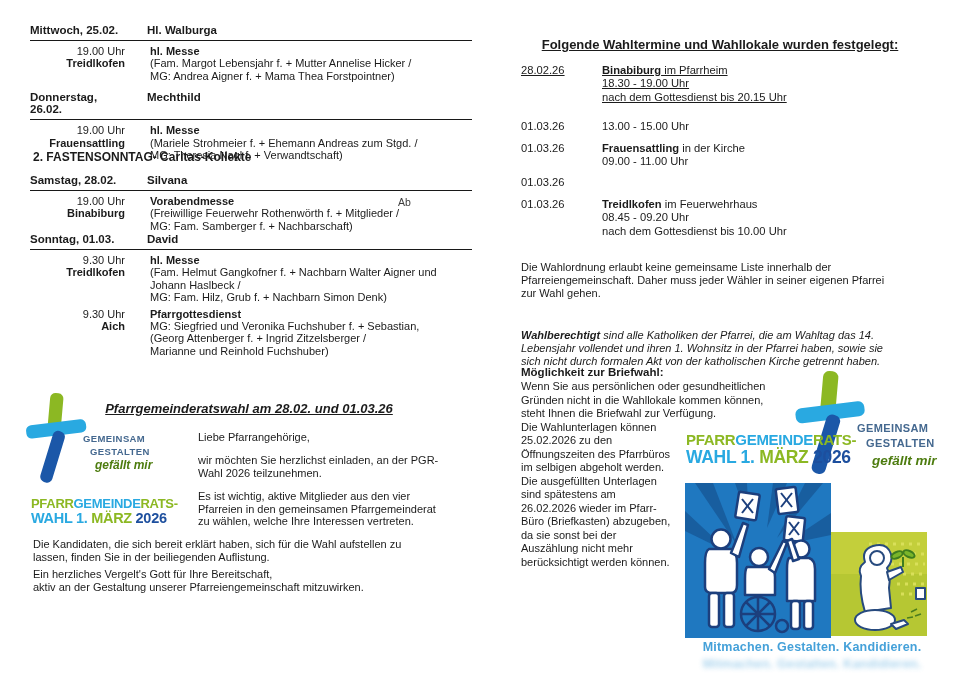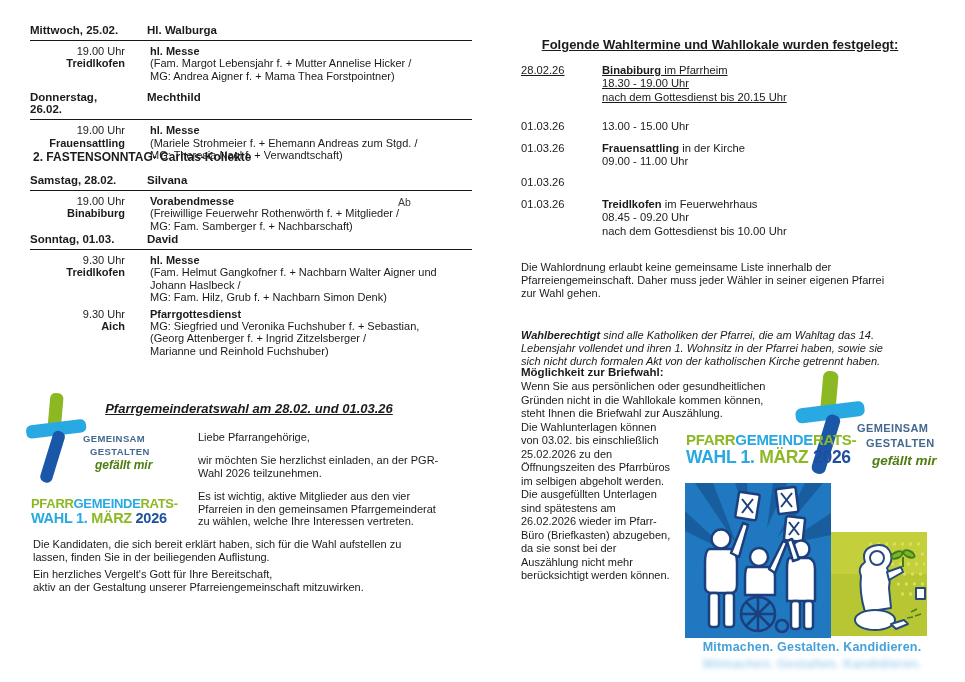--- a/index.html
+++ b/index.html
@@ -254,23 +254,22 @@
     <div><b>Wahlberechtigt</b><span> sind alle Katholiken der Pfarrei, die am Wahltag das 14.</span></div>
     <div>Lebensjahr vollendet und ihren 1. Wohnsitz in der Pfarrei haben, sowie sie</div>
     <div>sich nicht durch formalen Akt von der katholischen Kirche getrennt haben.</div>
   </div>
 
   <div class="para" id="bwh">Möglichkeit zur Briefwahl:</div>
 
   <div class="para" id="bwlines">
     <div>Wenn Sie aus persönlichen oder gesundheitlichen</div>
     <div>Gründen nicht in die Wahllokale kommen können,</div>
-    <div>steht Ihnen die Briefwahl zur Auszählung.</div>
+    <div>steht Ihnen die Briefwahl zur Verfügung.</div>
     <div>Die Wahlunterlagen können</div>
-    <div>von 03.02. bis einschließlich</div>
     <div>25.02.2026 zu den</div>
     <div>Öffnungszeiten des Pfarrbüros</div>
     <div>im selbigen abgeholt werden.</div>
     <div>Die ausgefüllten Unterlagen</div>
     <div>sind spätestens am</div>
     <div>26.02.2026 wieder im Pfarr-</div>
     <div>Büro (Briefkasten) abzugeben,</div>
     <div>da sie sonst bei der</div>
     <div>Auszählung nicht mehr</div>
     <div>berücksichtigt werden können.</div>

